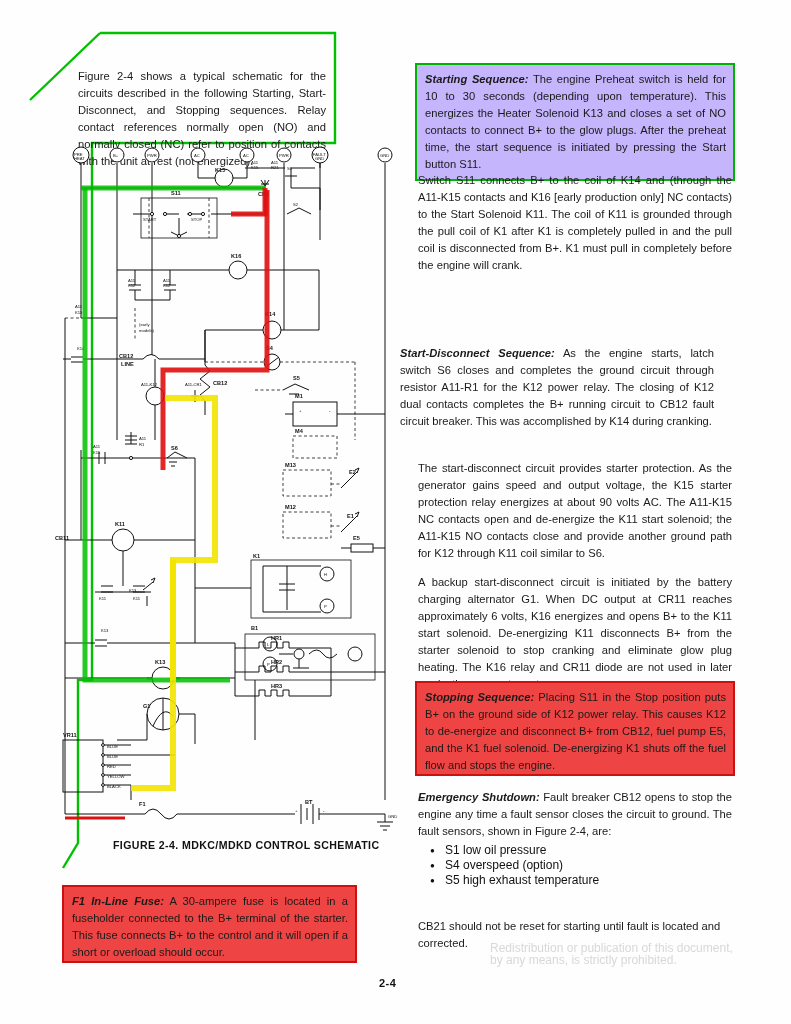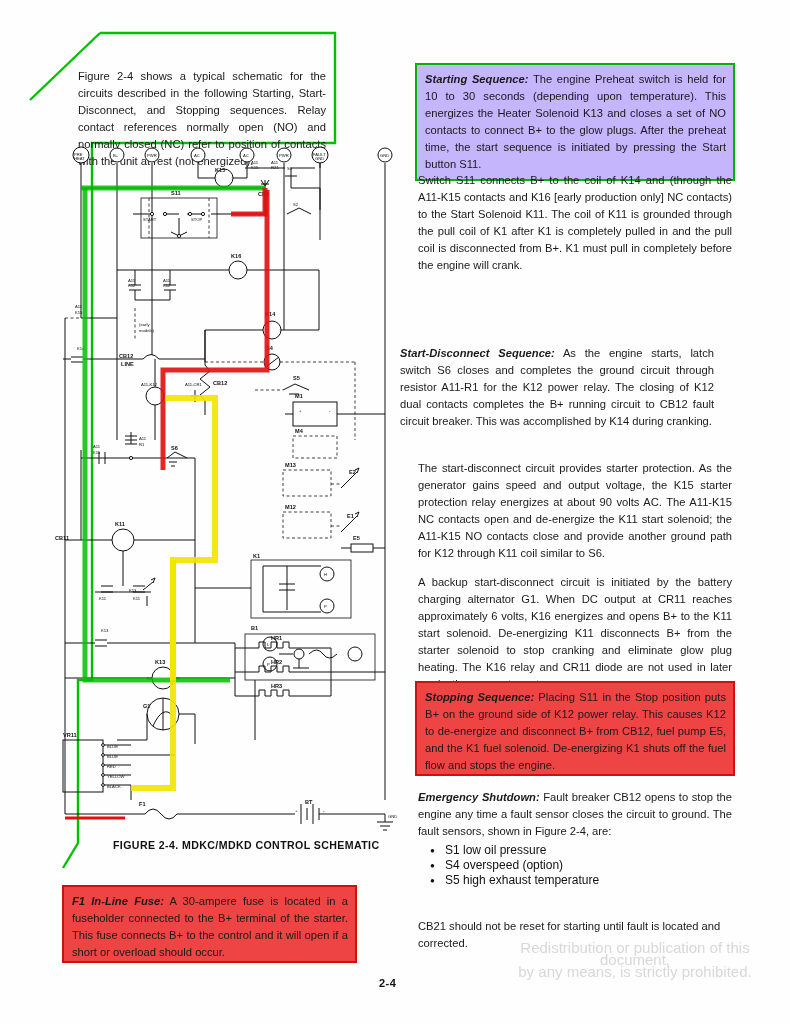--- a/index.html
+++ b/index.html
@@ -20,21 +20,21 @@
   
   .green-poly{position:absolute;left:0;top:0;width:791px;height:1024px;pointer-events:none;}
 
   
   .fig-caption{position:absolute;font-size:10.6px;font-weight:bold;letter-spacing:.4px;color:#111;}
 
   
   .pageno{position:absolute;font-size:11px;font-weight:bold;letter-spacing:.5px;}
 
   
-  .watermark{position:absolute;font-size:15px;color:#d8d8d8;line-height:12px;text-align:center;}
+  .watermark{position:absolute;font-size:12px;color:#d8d8d8;line-height:12px;}
 
   
   .bul{position:absolute;font-size:12px;line-height:15px;}
   .bul div{position:relative;padding-left:17px;}
   .bul div:before{content:"\25CF";position:absolute;left:2px;top:0;font-size:8px;line-height:15px;}
 
   
   .schem{position:absolute;left:55px;top:140px;width:350px;height:700px;}
   .schem svg{display:block;}
   .ovl{position:absolute;left:0;top:0;pointer-events:none;}

